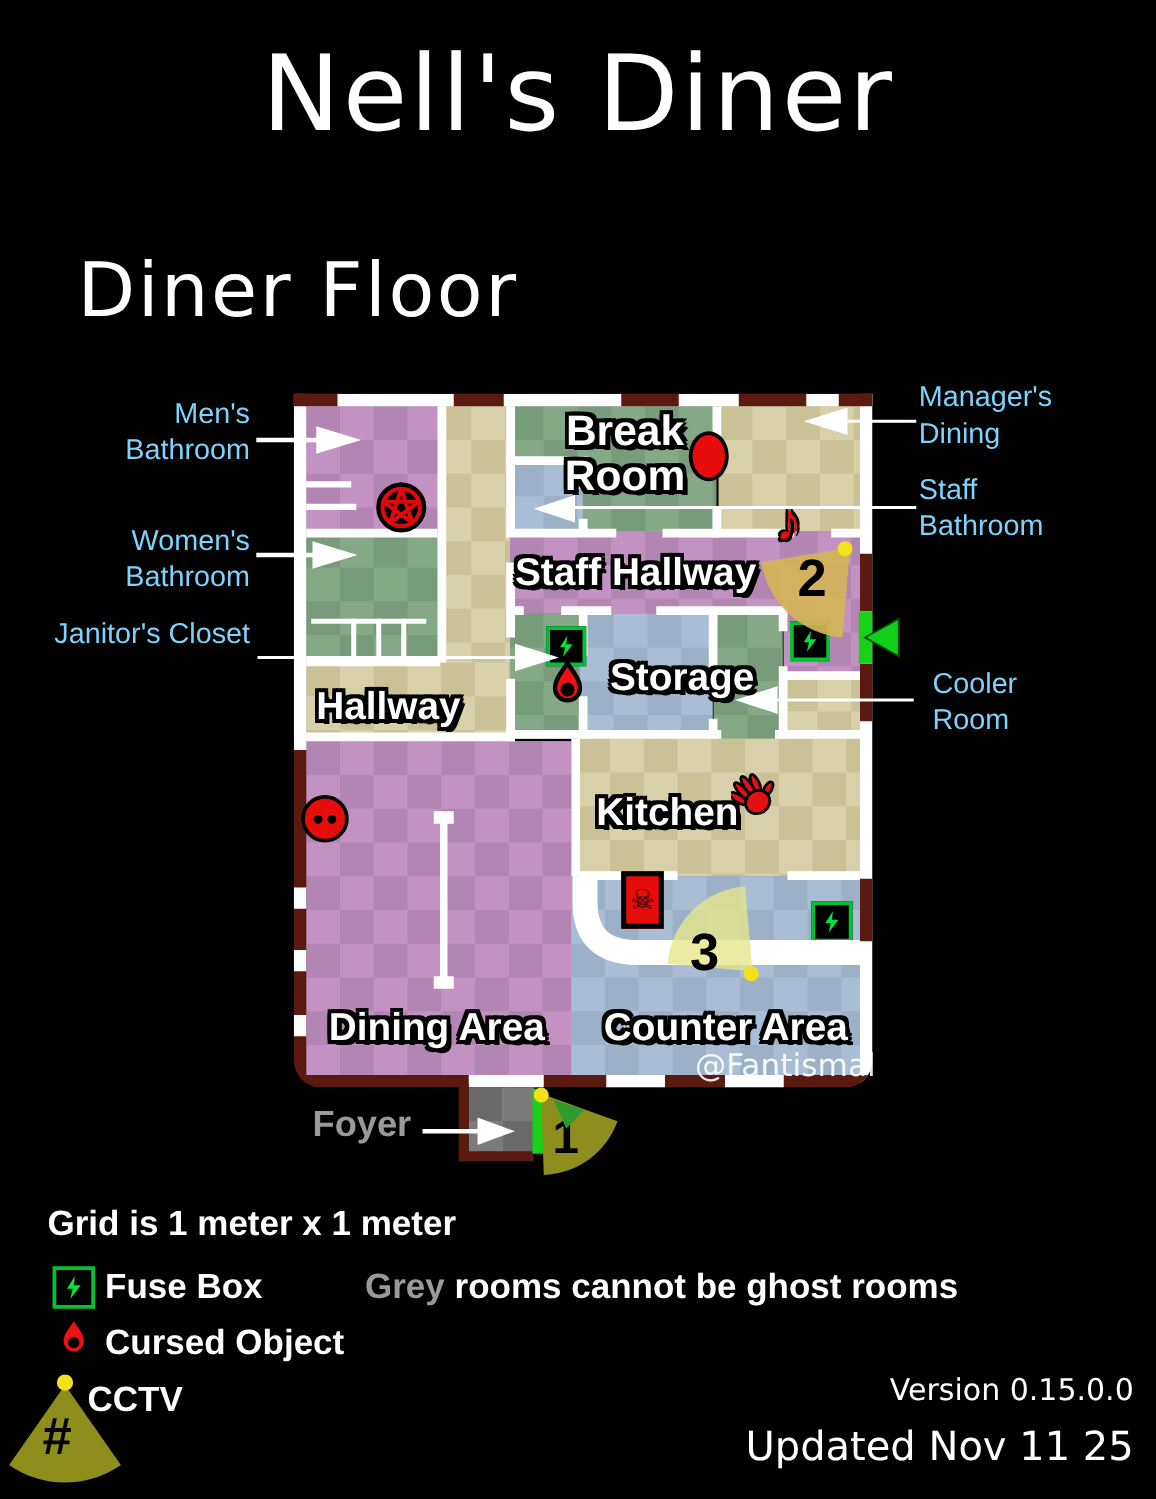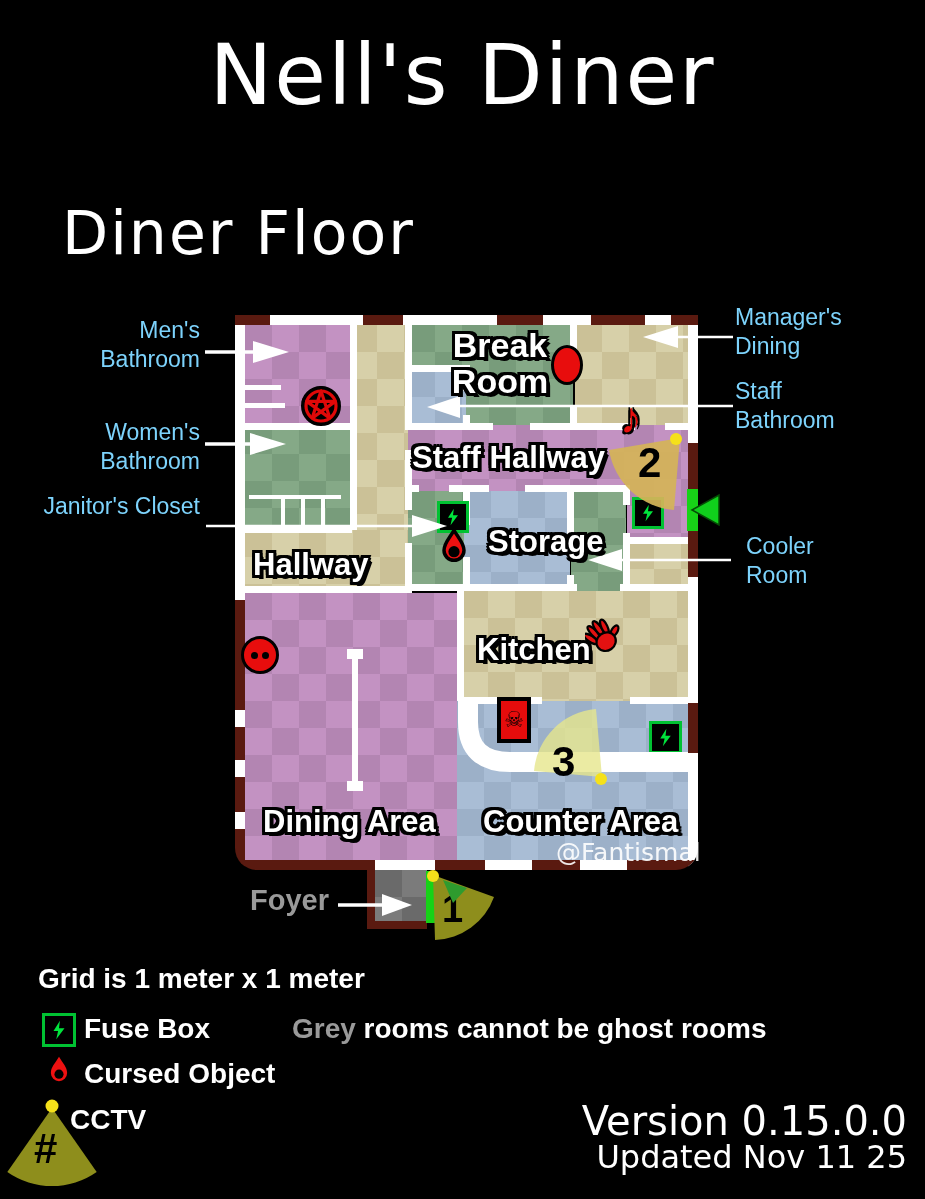--- a/index.html
+++ b/index.html
@@ -246,16 +246,16 @@
   </div>
   <div class="abs icon" style="left:46px;top:1055px;width:26px;height:34px;">
     <svg width="26" height="34" viewBox="0 0 24 30">
       <path d="M12 1 C8.5 7 4.5 10.5 4.5 16 a7.5 7.5 0 0 0 15 0 C19.5 10.5 15.5 7 12 1 Z" fill="#ee1111"></path>
       <circle cx="12" cy="17" r="4.2" fill="#000"></circle>
     </svg>
   </div>
   <div class="abs legendtext" style="left:84px;top:1058px;">Cursed Object</div>
   <div class="abs legendtext" style="left:70px;top:1104px;">CCTV</div>
 
-  <div class="abs hand" style="right:18px;top:1098px;font-size:40px;text-align:left;">Version 0.15.0.0</div>
+  <div class="abs hand" style="right:18px;top:1098px;font-size:24px;text-align:left;">Version 0.15.0.0</div>
   <div class="abs hand" style="right:18px;top:1138px;font-size:32px;text-align:right;">Updated Nov 11 25</div>
 
 </div>
 
 </body></html>

